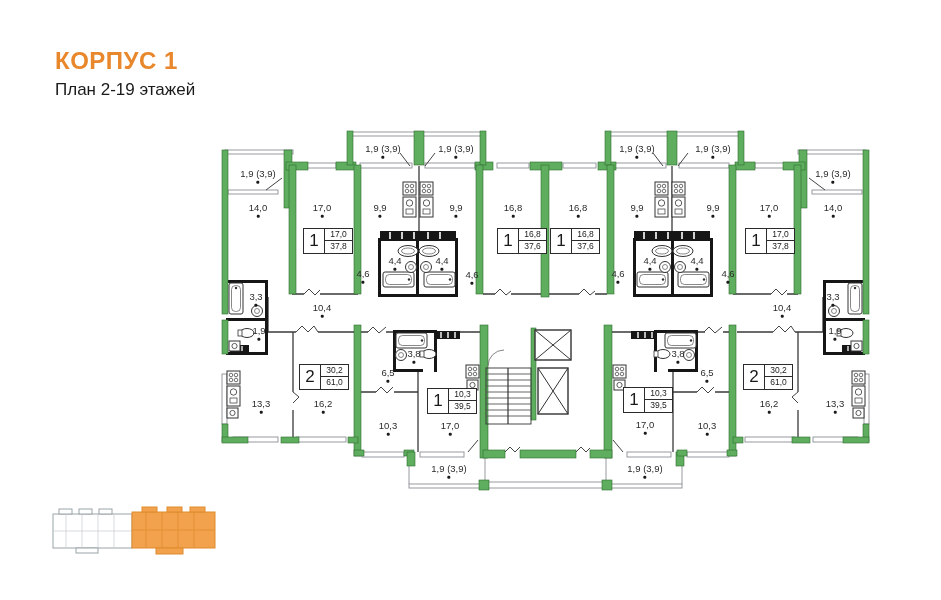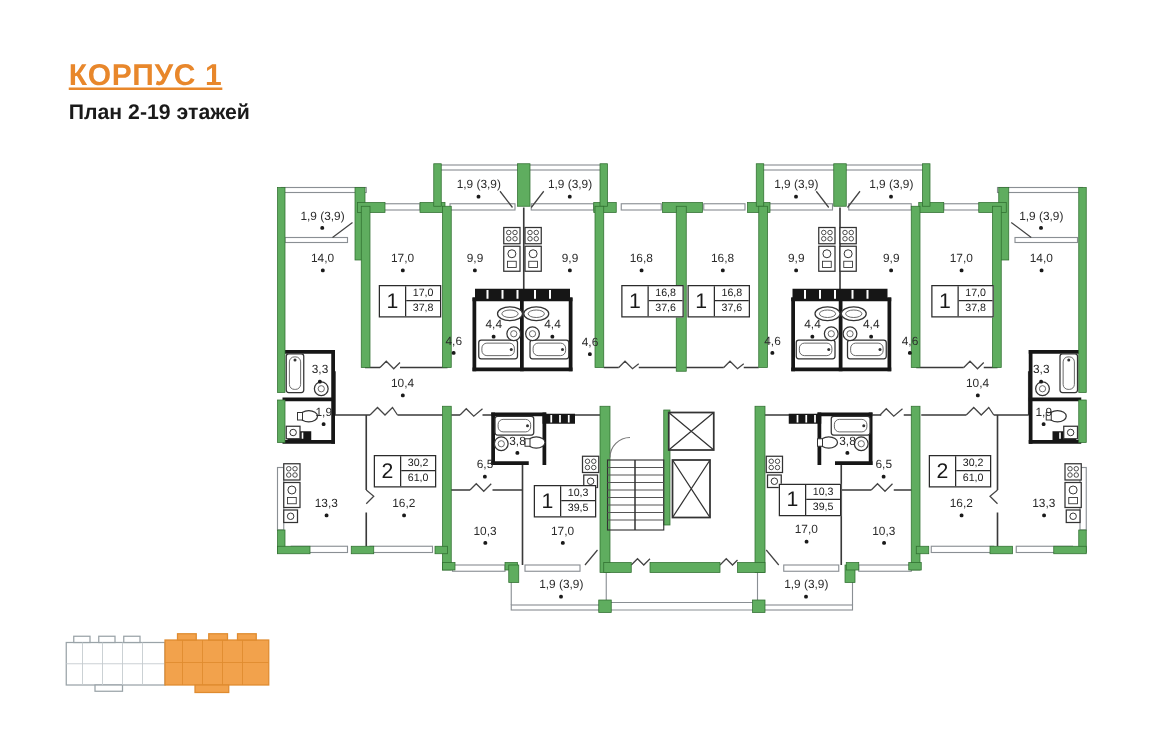--- a/index.html
+++ b/index.html
@@ -1,21 +1,21 @@
 <!DOCTYPE html>
 <html><head>
 <meta charset="utf-8">
 <style>
   html,body{margin:0;padding:0;background:#fff;}
   #stage{position:relative;width:941px;height:600px;background:#fff;overflow:hidden;
          font-family:"Liberation Sans",sans-serif;}
   
   #titleblock{position:absolute;left:55px;top:44px;}
-  .t-orange{color:#E8872B;font-weight:bold;font-size:24px;line-height:33px;letter-spacing:.5px;text-decoration:underline;}
-  .t-black{color:#1a1a1a;font-weight:bold;font-size:17px;line-height:26px;}
+  .t-orange{color:#E8872B;font-weight:bold;font-size:24px;line-height:33px;letter-spacing:.5px;}
+  .t-black{color:#1a1a1a;font-weight:normal;font-size:17px;line-height:26px;}
   
   #labels{position:absolute;left:0;top:0;width:941px;height:600px;pointer-events:none;}
   .room-label{position:absolute;transform:translate(-50%,-50%);font-size:9.5px;color:#2b2b2b;
               white-space:nowrap;text-align:left;line-height:10px;}
   .room-label .dot{display:block;width:2.5px;height:2.5px;border-radius:50%;background:#1a1a1a;margin:2px auto 0;}
   .apt-card{position:absolute;transform:translate(-50%,-50%);display:flex;background:#fff;
             border:1.5px solid #2b2b2b;height:24px;}
   .apt-card .num{width:20px;display:flex;align-items:center;justify-content:center;
                  font-size:17px;color:#1a1a1a;border-right:1.5px solid #2b2b2b;}
   .apt-card .vals{display:flex;flex-direction:column;width:27px;}

